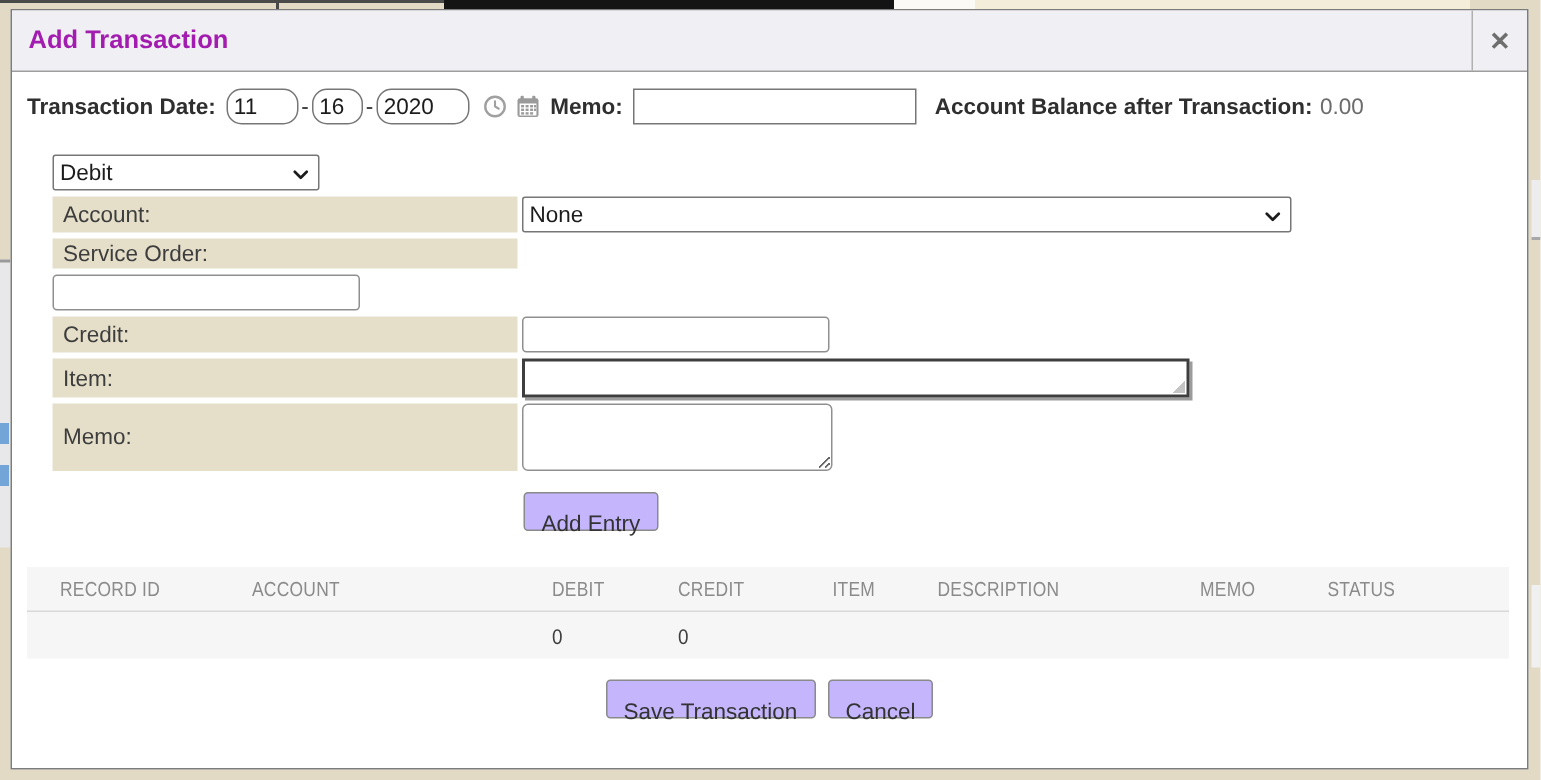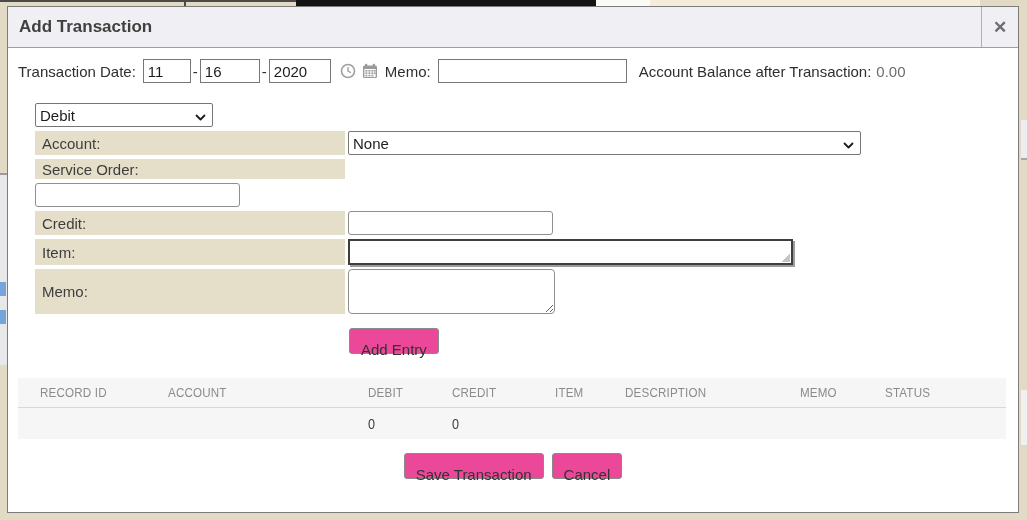--- a/index.html
+++ b/index.html
@@ -29,44 +29,44 @@
     width:1012px; height:507px;
     background:#ffffff;
     border:1px solid #7c7c7c;
   }
   .modal-header {
     height:41px; background:#f0eff3;
     border-bottom:1px solid #9e9e9e;
     display:flex; align-items:center;
   }
   .modal-title {
-    font-size:17px; font-weight:bold; color:#404040;
+    font-size:17px; font-weight:bold; color:#a21caf;
     padding-left:11px; flex:1;
   }
   .close-btn {
     width:37px; height:100%;
     border-left:1px solid #b0b0b0;
     display:flex; align-items:center; justify-content:center;
     cursor:pointer;
   }
   .close-x { font-size:17px; font-weight:bold; color:#6e6e6e; }
 
   
   .toprow {
     margin:11px 10px 0 10px; height:24px;
     display:flex; align-items:center;
     font-size:15px; color:#2f2f2f; white-space:nowrap;
   }
-  .toprow b { font-weight:normal;text-align:right; }
+  .toprow b { font-weight:bold;text-align:right; }
   .date-input {
-    height:24px; border:1px solid #767676; border-radius:0;
+    height:24px; border:1px solid #767676; border-radius:10px;
     font:15px "Liberation Sans", sans-serif; padding:1px 4px; color:#1c1c1c;
   }
   .dt-m { width:48px; margin-left:7px; }
-  .dt-d { width:60px; }
+  .dt-d { width:34px; }
   .dt-y { width:62px; }
   .dash { margin:0 2px; color:#2f2f2f; }
   .icon16 { width:16px; height:16px; display:inline-block; }
   .clock-ic { margin-left:9px; }
   .cal-ic   { margin-left:6px; }
   .memo-lbl { margin-left:7px; }
   .top-memo-input {
     margin-left:7px; width:189px; height:24px;
     border:1px solid #767676; font:15px "Liberation Sans", sans-serif; padding:1px 4px;
   }
@@ -112,21 +112,21 @@
     background:linear-gradient(135deg, transparent 55%, #c4c4c4 55%);
     pointer-events:none;
   }
   .memo-textarea {
     width:207px; height:45px; resize:both;
     border:1px solid #8f8f8f; border-radius:4px;
     font:15px "Liberation Sans", sans-serif; padding:2px 4px;
   }
   .btn {
     display:inline-block; height:25px;
-    background:#ec4899; border:1px solid #8a8a8a; border-radius:3px;
+    background:#c4b5fd; border:1px solid #8a8a8a; border-radius:3px;
     font:15px "Liberation Sans", sans-serif; color:#333;
     padding:12px 11px; cursor:pointer;
   }
   .add-entry-btn { margin:10px 0 0 314px; }
 
   
   .entries { margin:20px 12px 0 10px; background:#f6f6f7; }
   .tgrid {
     display:grid;
     grid-template-columns:128px 200px 84px 103px 70px 175px 85px 1fr;

